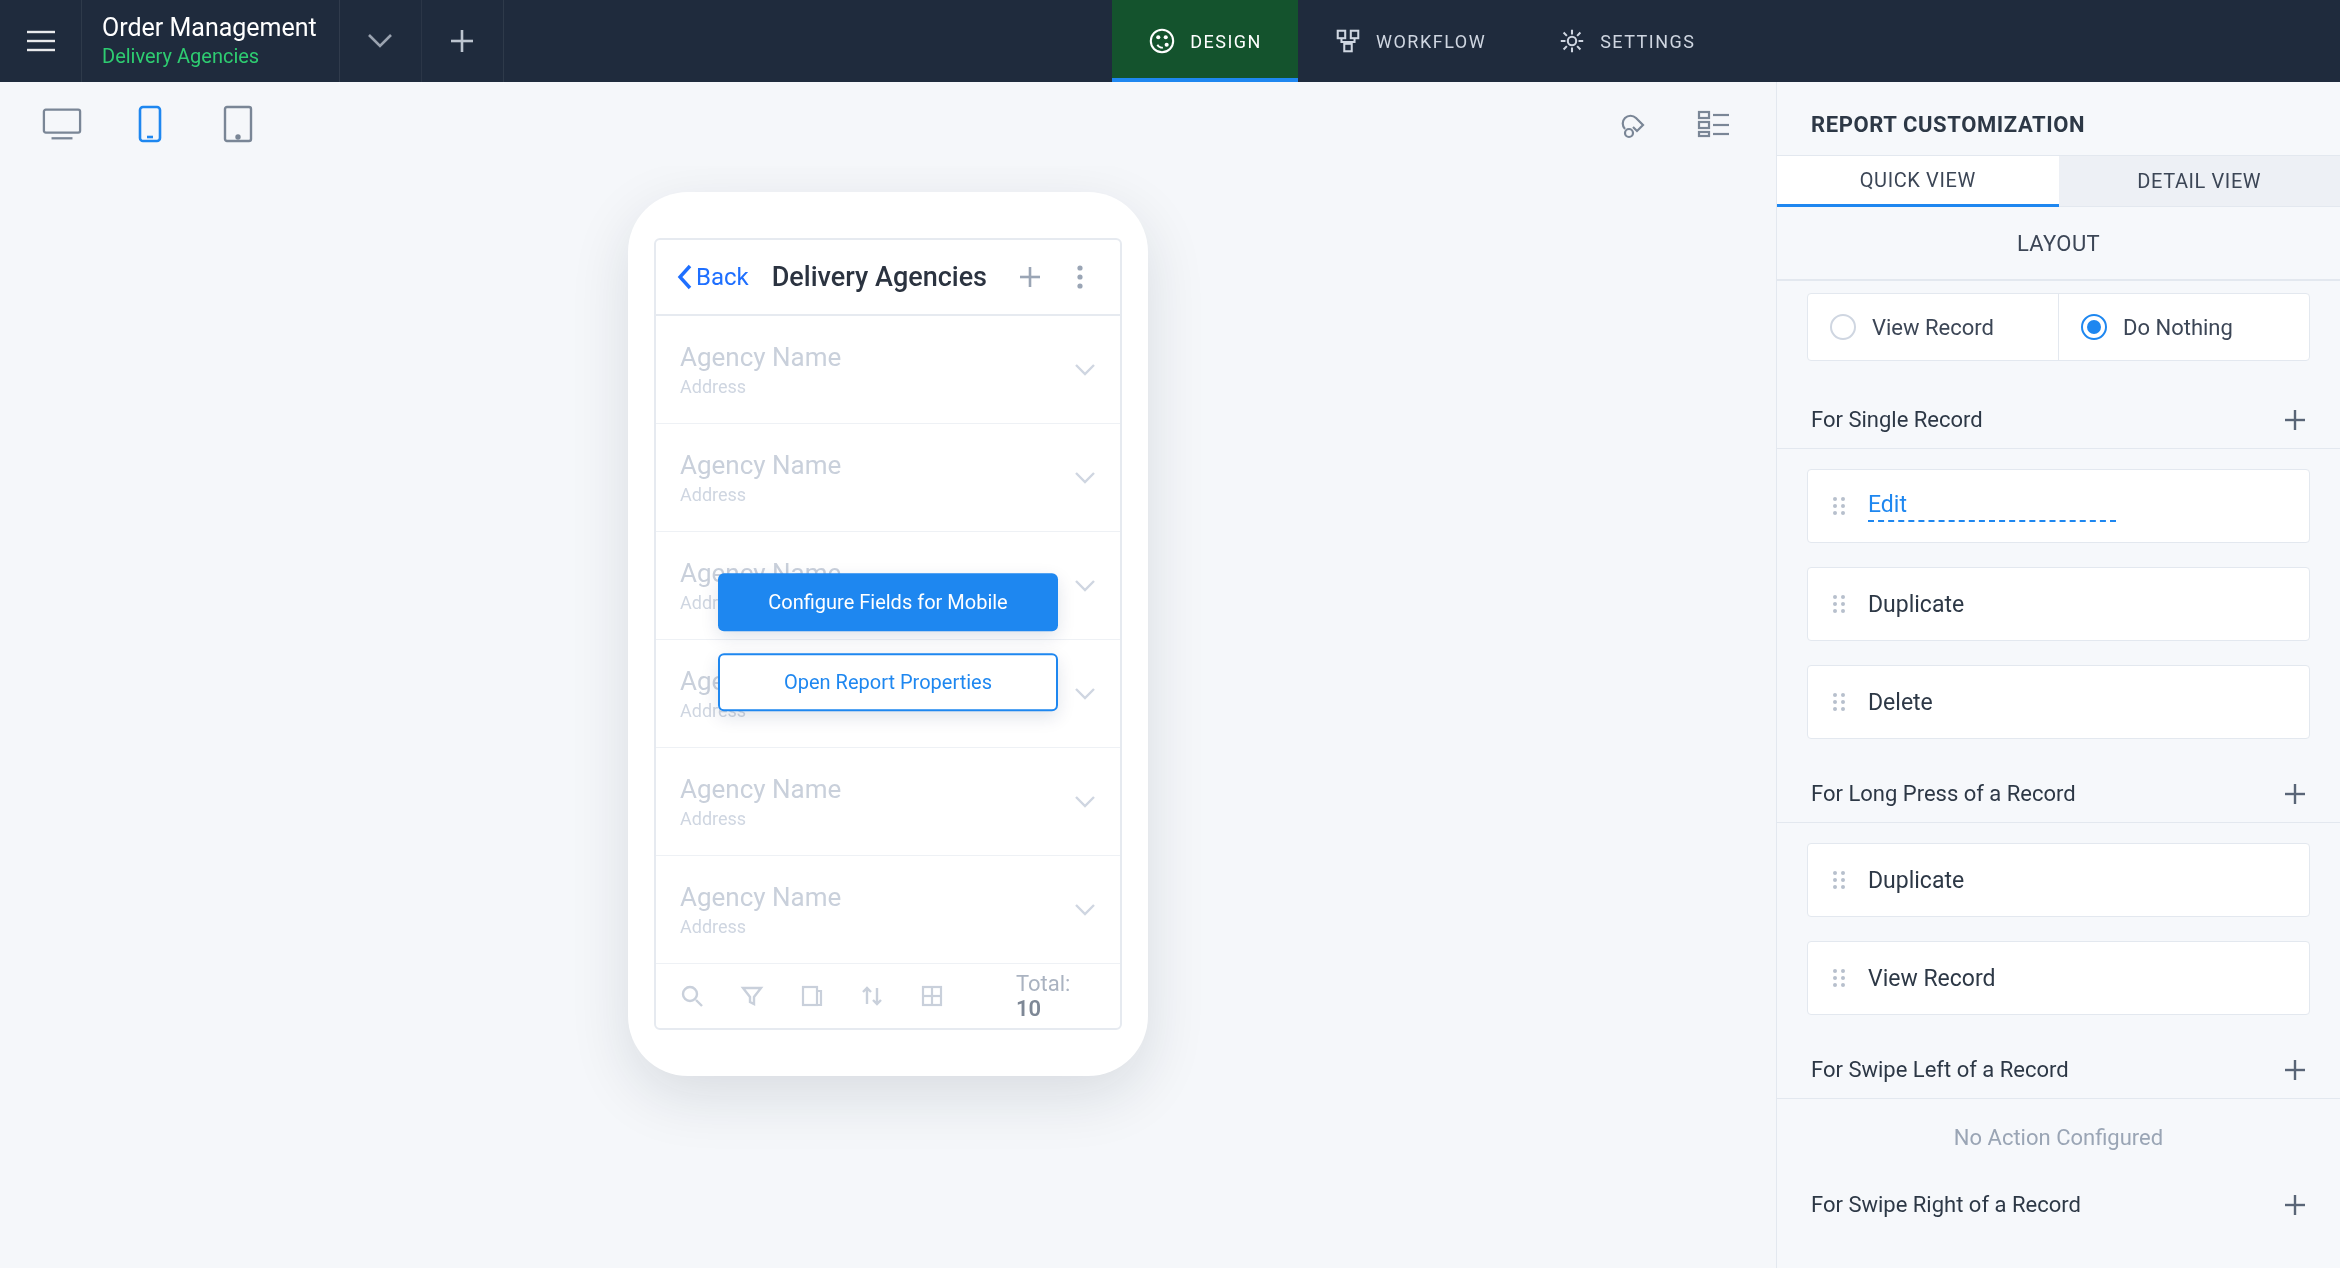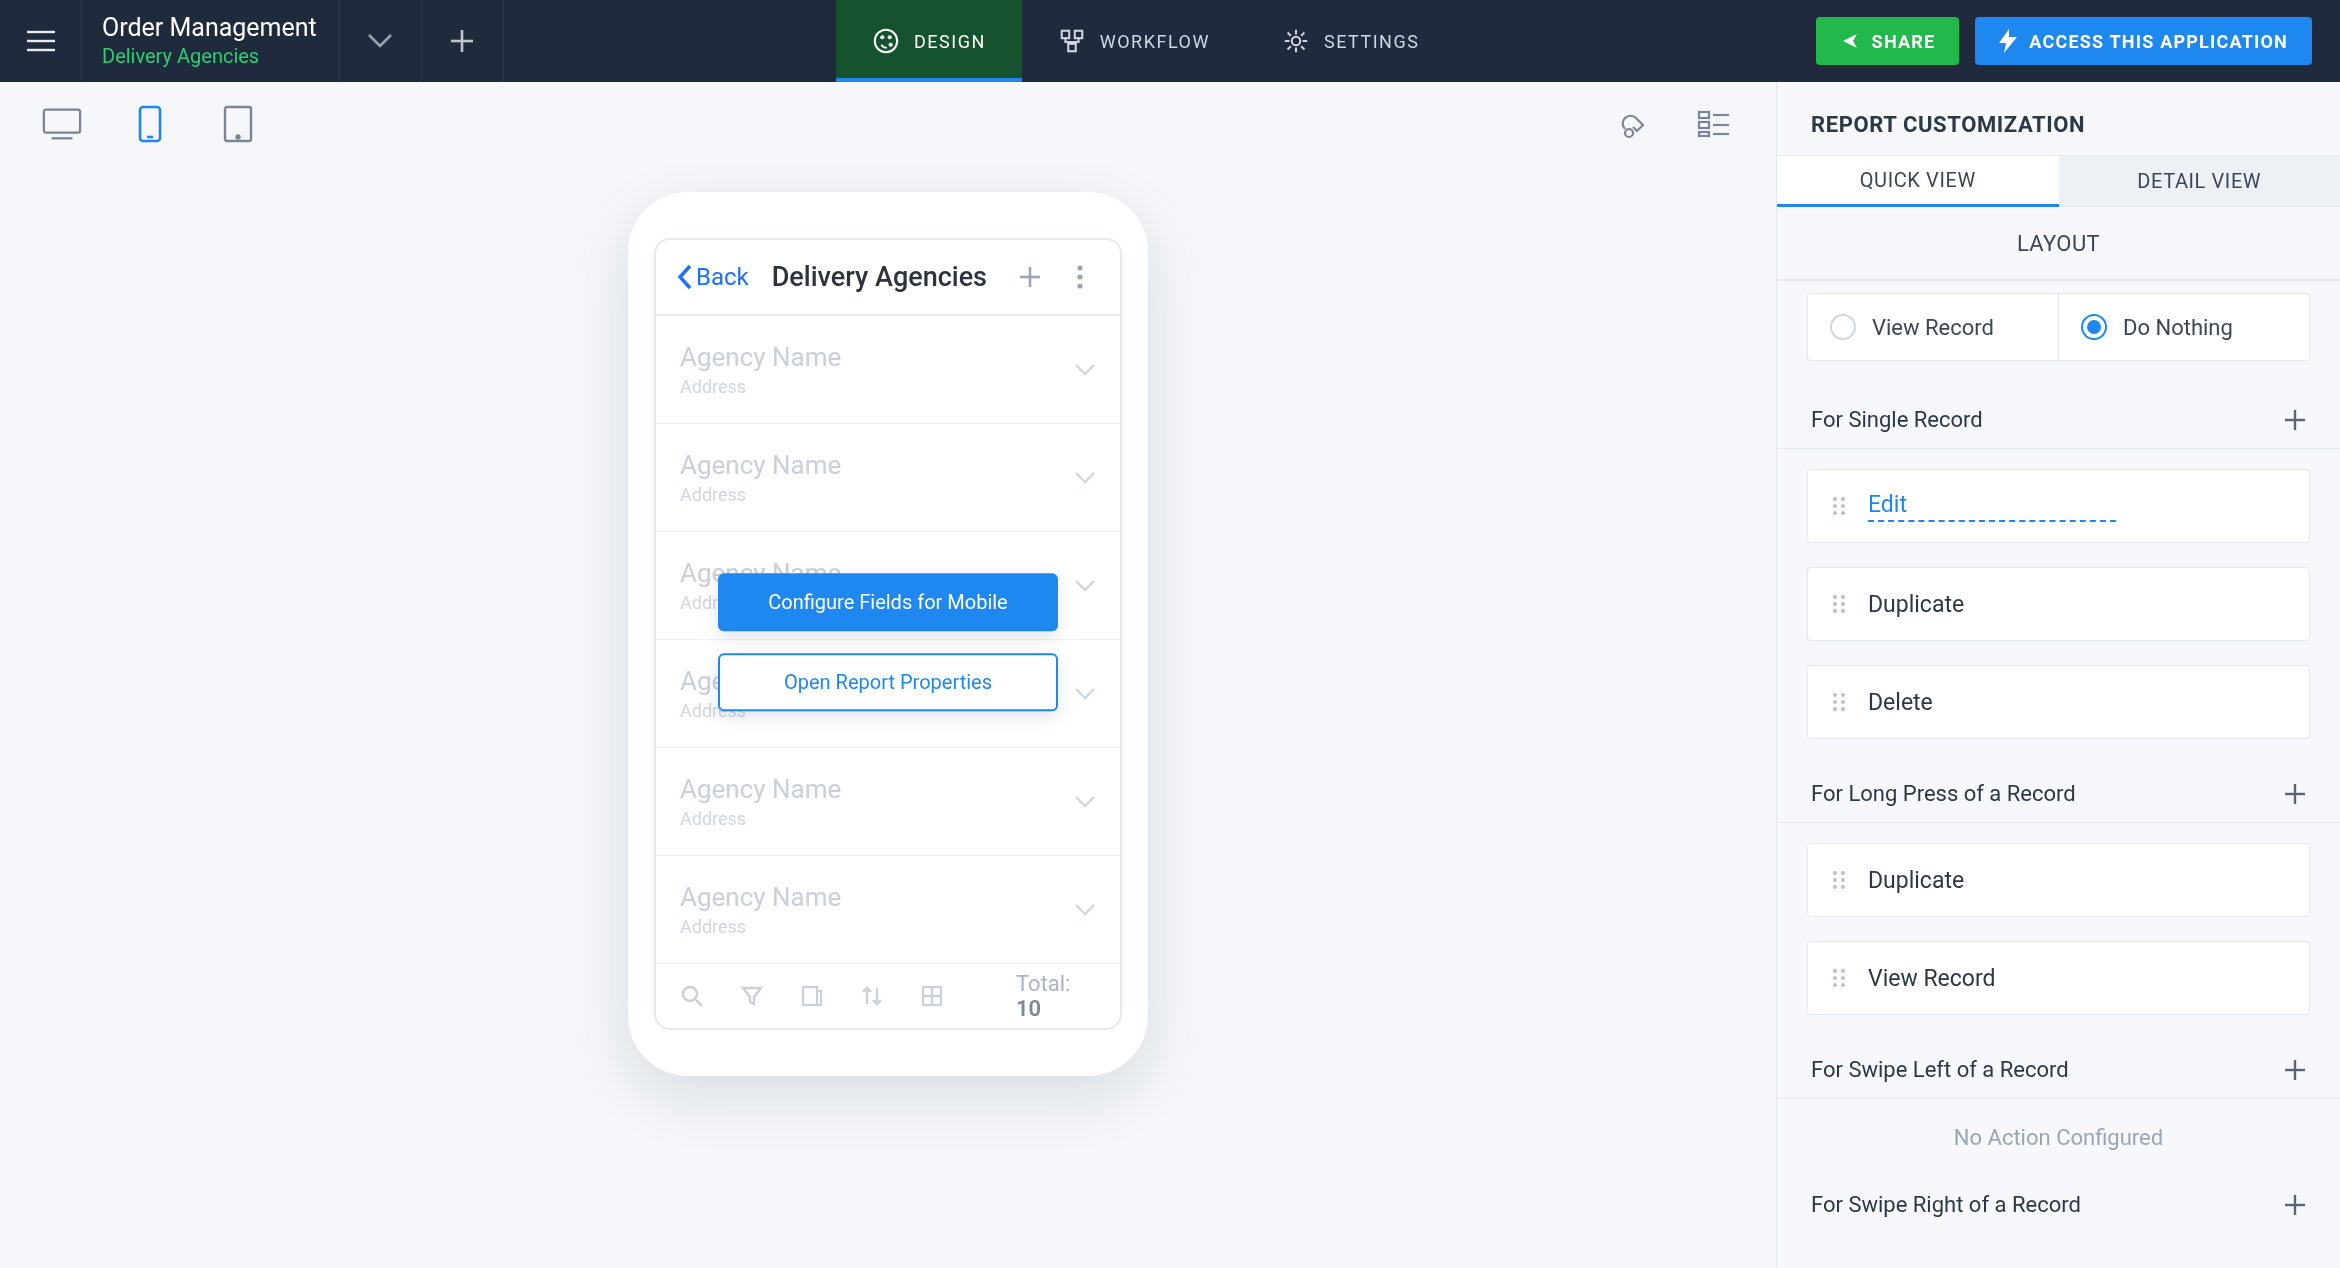--- a/index.html
+++ b/index.html
@@ -30,21 +30,21 @@
 .canvas-area { flex: 1 1 auto; position: relative; display: flex; flex-direction: column; }
 .device-bar { height: 84px; display: flex; align-items: center; padding: 0 42px; gap: 48px; }
 .device-bar .right { margin-left: auto; display: flex; gap: 40px; }
 .dev-ico, .tool-ico { width: 40px; height: 40px; display: inline-flex; align-items: center; justify-content: center; cursor: pointer; color: #7a8696; }
 .dev-ico.active { color: #1e87f0; }
 
 .stage { flex: 1; display: flex; justify-content: center; align-items: flex-start; overflow: hidden; }
 
 
 .phone { width: 520px; margin-top: 26px; border-radius: 60px; background: #fff; box-shadow: 0 20px 60px rgba(20,30,50,.12); padding: 46px 26px; position: relative; }
-.screen { border: 2px solid #e6eaf0; border-radius: 16px; overflow: hidden; }
+.screen { border: 2px solid #e6eaf0; border-radius: 6px; overflow: hidden; }
 .screen-header { height: 76px; display: flex; align-items: center; padding: 0 20px; border-bottom: 2px solid #e6eaf0; gap: 10px; }
 .back-link { color: #1e6fff; font-size: 24px; display: flex; align-items: center; gap: 2px; cursor: pointer; }
 .screen-title { flex: 1; text-align: center; font-size: 27px; color: #2b3340; font-weight: 500; }
 .hdr-ico { width: 40px; height: 40px; display: inline-flex; align-items: center; justify-content: center; color: #9aa5b5; cursor: pointer; }
 .row { display: flex; align-items: center; padding: 26px 24px; border-bottom: 1.5px solid #eef1f5; }
 .row .texts { flex: 1; }
 .row .t1 { font-size: 26px; color: #c9d0db; }
 .row .t2 { font-size: 18px; color: #cfd6e1; margin-top: 4px; }
 .row .chev { color: #cfd6e1; }
 .list-footer { display: flex; align-items: center; height: 64px; padding: 0 24px; gap: 36px; color: #c9d0db; }
@@ -150,34 +150,20 @@
             <circle cx="15" cy="15" r="4.5"></circle>
             <path d="M15 3v5M15 22v5M3 15h5M22 15h5M6 6l3.5 3.5M20.5 20.5L24 24M24 6l-3.5 3.5M9.5 20.5L6 24"></path>
           </svg>
       </span>
       <span>SETTINGS</span>
     </div>
   </div>
 
   <div style="flex:1"></div>
 
-  <div class="top-actions">
-    <button class="btn green">
-      <svg width="20" height="20" viewBox="0 0 20 20">
-          <path d="M3 10l14-7-4 7 4 7z" fill="#fff"></path>
-        </svg>
-      <span>SHARE</span>
-    </button>
-    <button class="btn blue">
-      <svg width="18" height="24" viewBox="0 0 18 24">
-          <path d="M10 0L0 14h7l-2 10L18 8h-8z" fill="#fff"></path>
-        </svg>
-      <span>ACCESS  THIS  APPLICATION</span>
-    </button>
-  </div>
 </div>
 
 <div class="workspace">
 
   <div class="canvas-area">
     <div class="device-bar">
       <span class="dev-ico">
         <svg width="42" height="34" viewBox="0 0 42 34" fill="none" stroke="#7a8696" stroke-width="2.4">
             <rect x="2" y="2" width="38" height="24" rx="2"></rect>
             <line x1="10" y1="32" x2="32" y2="32"></line>

